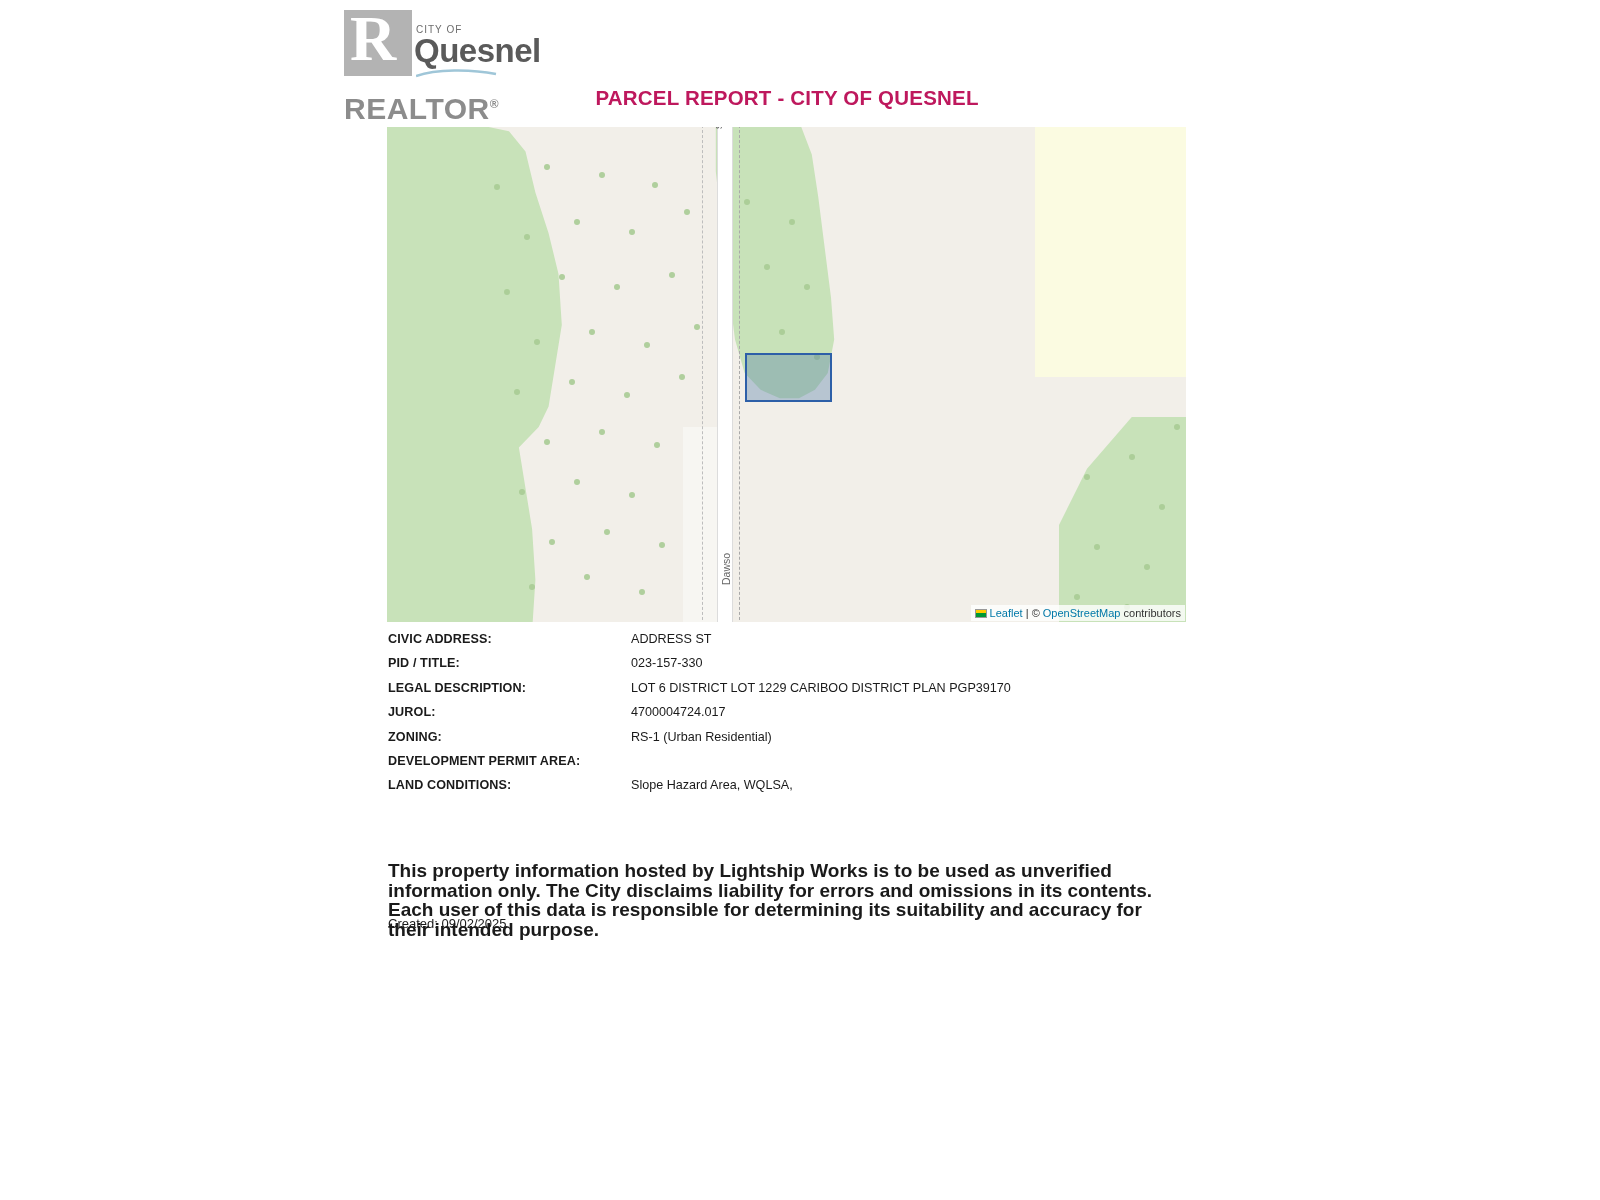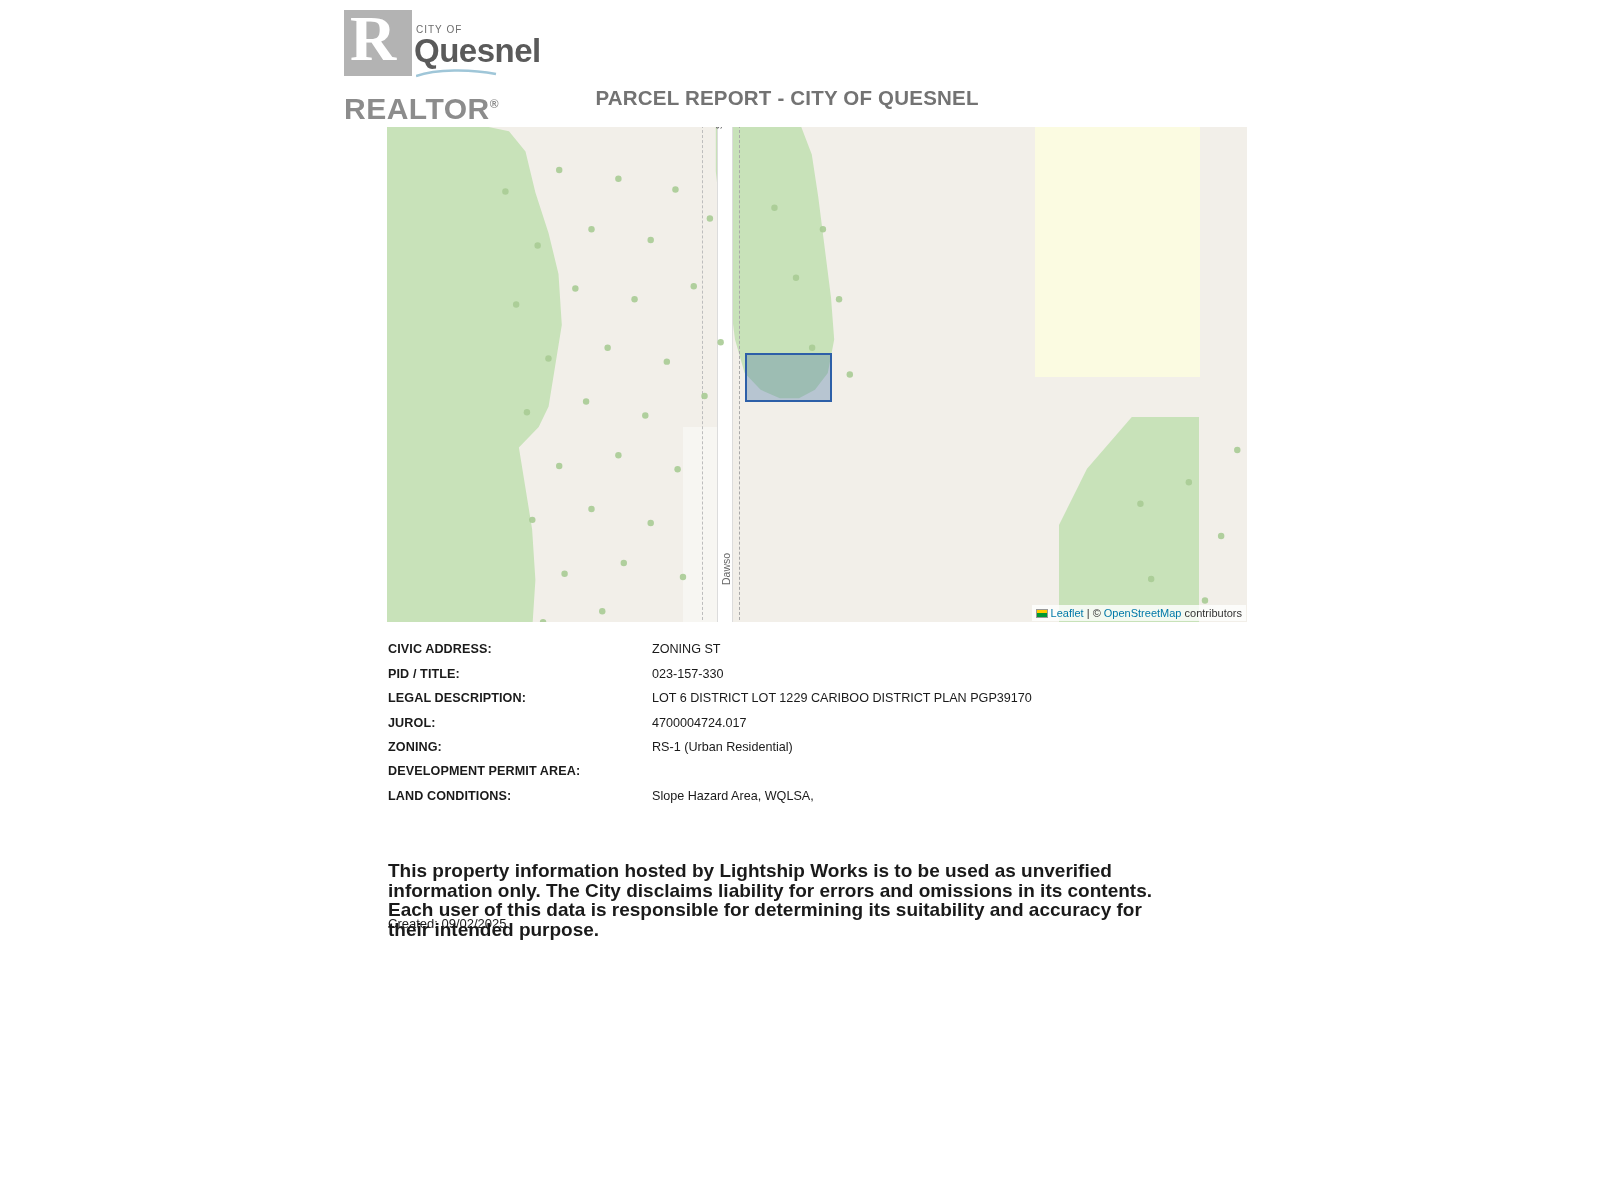--- a/index.html
+++ b/index.html
@@ -92,30 +92,30 @@
   }
 
   .report-title {
     position: absolute;
     left: 388px;
     top: 86px;
     width: 798px;
     text-align: center;
     font-size: 20.5px;
     font-weight: bold;
-    color: #737373;
+    color: #be185d;
     letter-spacing: 0.2px;
   }
 
   
   .map {
     position: absolute;
     left: 387px;
     top: 127px;
-    width: 860px;
+    width: 799px;
     height: 495px;
     background: #f2efe9;
     overflow: hidden;
     border: 0;
     text-decoration: underline;
   }
   .map-base {
     position: absolute;
     inset: 0;
     background: #f2efe9;
@@ -251,23 +251,22 @@
 
   
   .details {
     position: absolute;
     left: 388px;
     top: 632px;
     width: 800px;
   }
   .row {
     display: flex;
-    align-items: flex-end;
+    align-items: flex-start;
     height: 24.4px;
-    gap: 21px;
   }
   .row .label {
     width: 243px;
     font-size: 12.6px;
     font-weight: bold;
     color: #1a1a1a;
     letter-spacing: 0.1px;
   }
   .row .value {
     font-size: 12.6px;
@@ -386,21 +385,21 @@
       <span>|</span>
       <span>©</span>
       <a href="#">OpenStreetMap</a>
       <span>contributors</span>
     </div>
   </div>
 
   <div class="details">
     <div class="row">
       <div class="label">CIVIC ADDRESS:</div>
-      <div class="value">ZONING ST</div>
+      <div class="value">ADDRESS ST</div>
     </div>
     <div class="row">
       <div class="label">PID / TITLE:</div>
       <div class="value">023-157-330</div>
     </div>
     <div class="row">
       <div class="label">LEGAL DESCRIPTION:</div>
       <div class="value">LOT 6 DISTRICT LOT 1229 CARIBOO DISTRICT PLAN PGP39170</div>
     </div>
     <div class="row">

